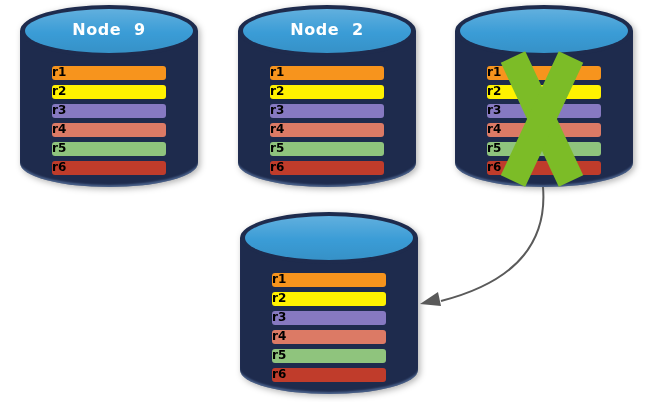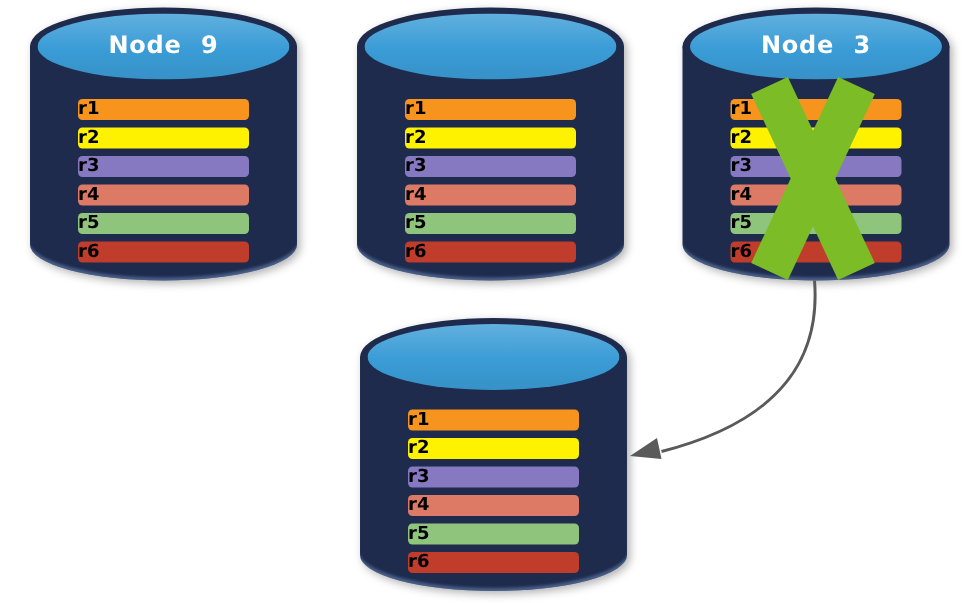--- a/index.html
+++ b/index.html
@@ -58,37 +58,37 @@
         <div class="row" style="background: rgb(192, 60, 43);">r6</div>
       </div>
 
     </div>
 
     <div class="cylinder pos-node2">
       <div class="cyl-body"></div>
       <div class="cyl-cap">
         <div class="cyl-cap-inner"></div>
       </div>
+      <div class="node-title">Node 2</div>
       <div class="rows">
         <div class="row" style="background: rgb(247, 148, 29);">r1</div>
         <div class="row" style="background: rgb(255, 242, 0);">r2</div>
         <div class="row" style="background: rgb(134, 121, 193);">r3</div>
         <div class="row" style="background: rgb(220, 122, 101);">r4</div>
         <div class="row" style="background: rgb(143, 196, 125);">r5</div>
         <div class="row" style="background: rgb(192, 60, 43);">r6</div>
       </div>
 
     </div>
 
     <div class="cylinder pos-node3">
       <div class="cyl-body"></div>
       <div class="cyl-cap">
         <div class="cyl-cap-inner"></div>
       </div>
-      <div class="node-title">Node 3</div>
       <div class="rows">
         <div class="row" style="background: rgb(247, 148, 29);">r1</div>
         <div class="row" style="background: rgb(255, 242, 0);">r2</div>
         <div class="row" style="background: rgb(134, 121, 193);">r3</div>
         <div class="row" style="background: rgb(220, 122, 101);">r4</div>
         <div class="row" style="background: rgb(143, 196, 125);">r5</div>
         <div class="row" style="background: rgb(192, 60, 43);">r6</div>
       </div>
       <svg class="x-mark" viewBox="0 0 92 136">
         <line x1="17" y1="6" x2="75" y2="130"></line>

